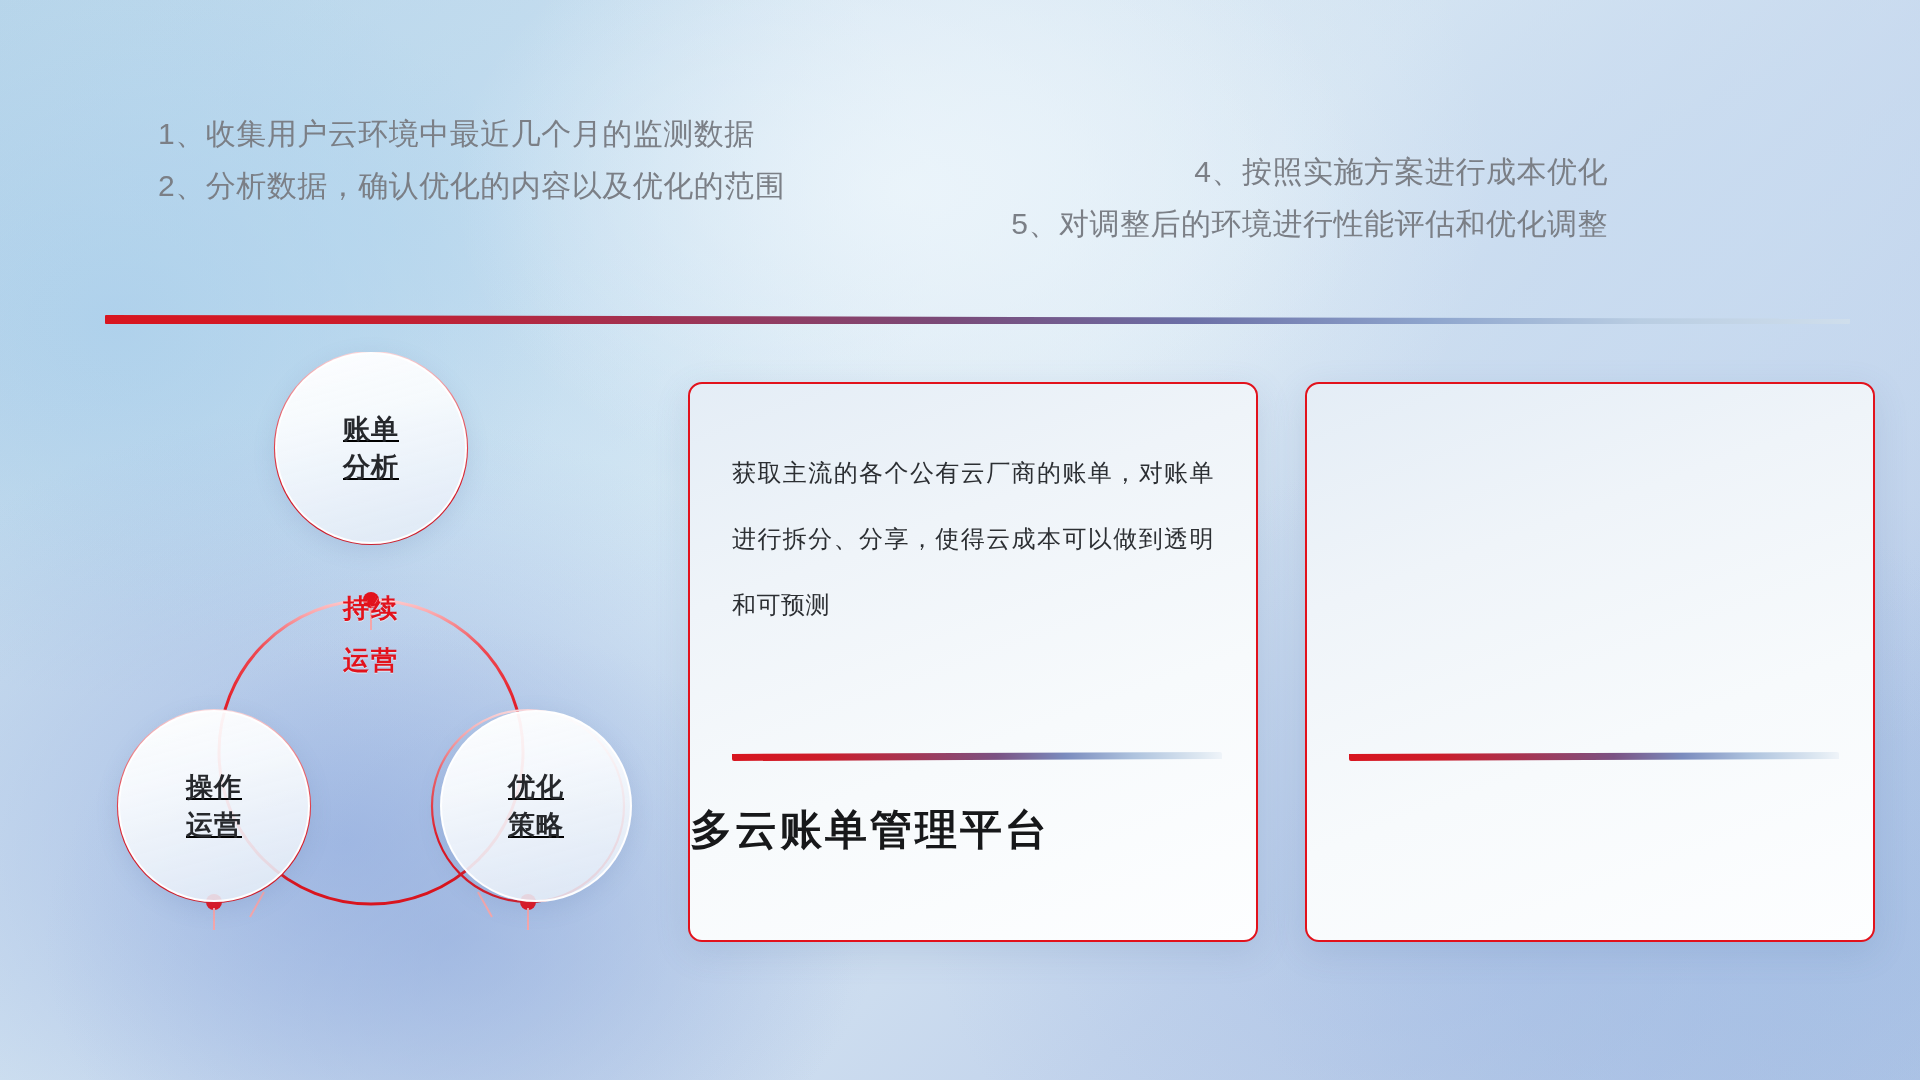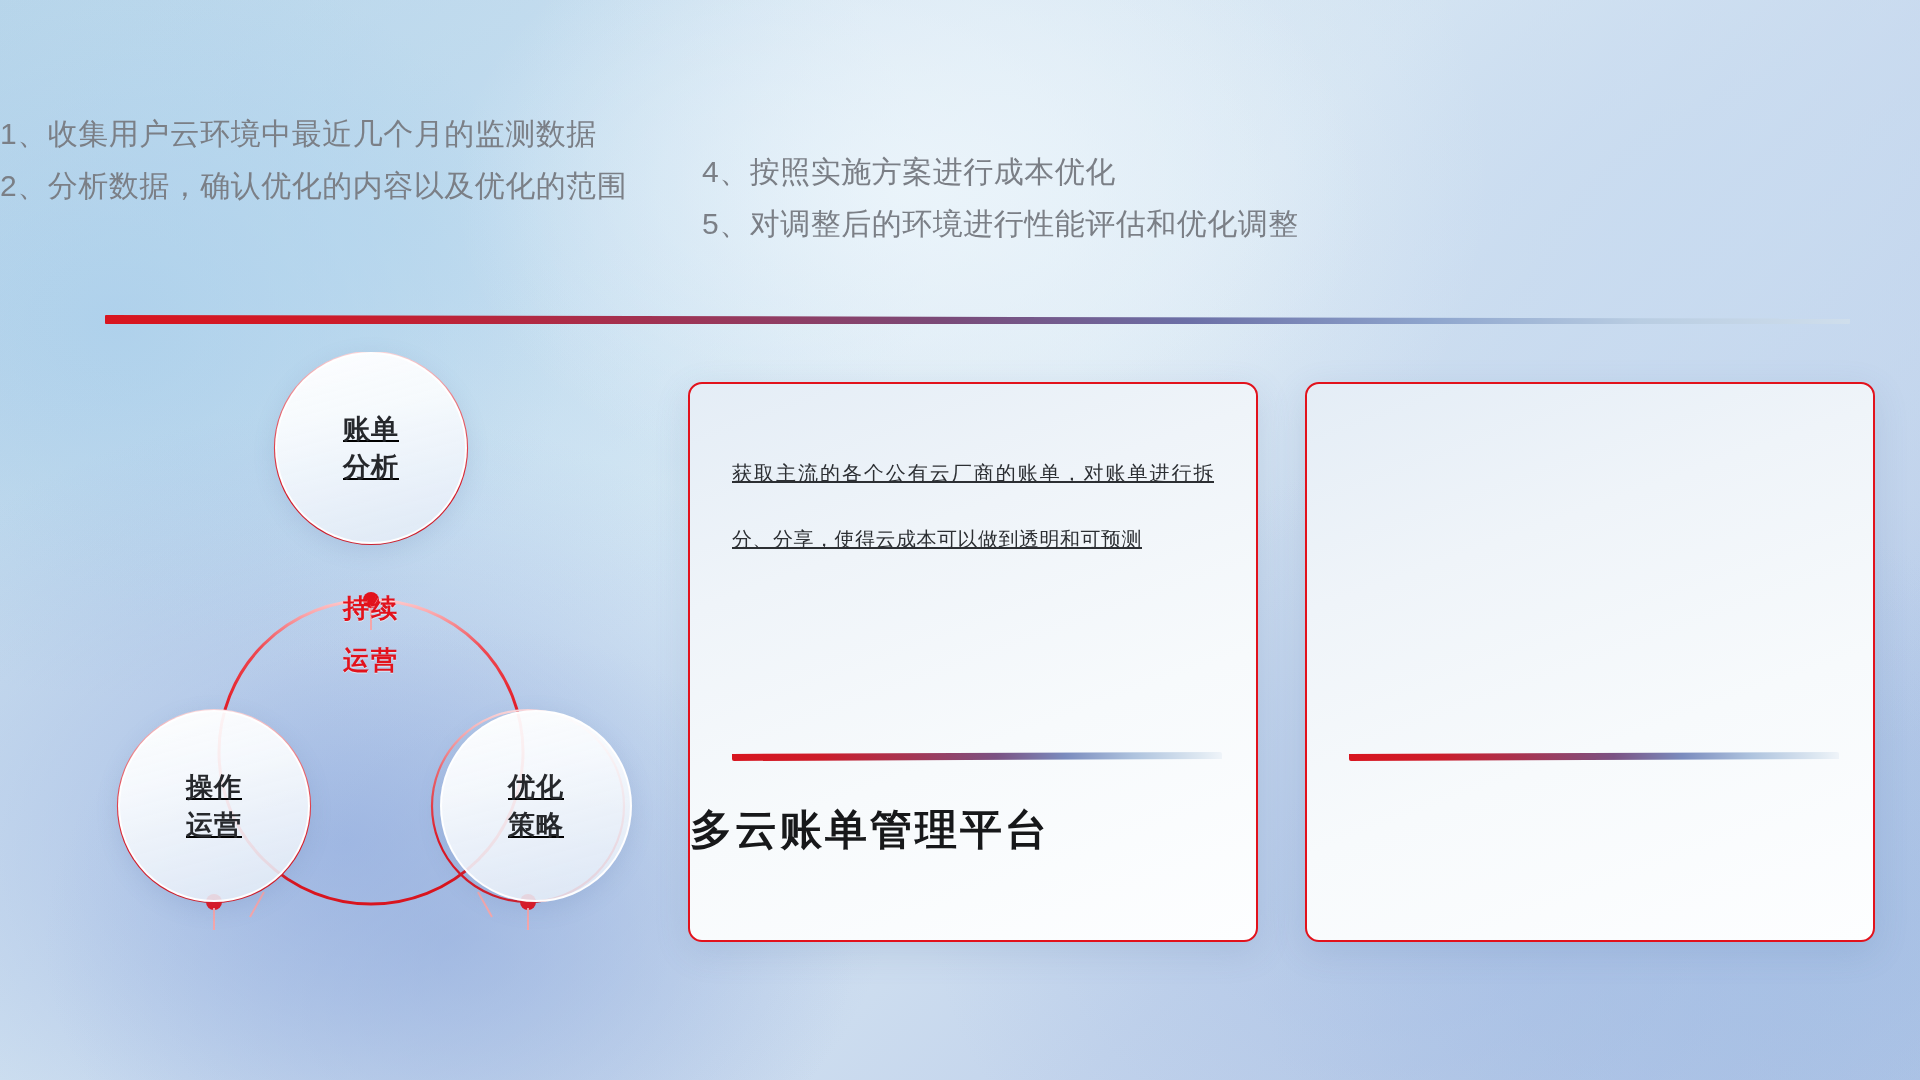--- a/index.html
+++ b/index.html
@@ -46,22 +46,22 @@
   }
 
   
   .steps {
     position: absolute;
     top: 108px;
     left: 0; right: 0;
     display: flex;
     pointer-events: none;
   }
-  .steps-col-left { width: 690px; }
-  .steps-col-right { margin-left: 12px; width: 760px; padding-top: 38px; }
+  .steps-col-left { margin-left: 158px; width: 690px; }
+  .steps-col-right { width: 760px; padding-top: 38px; text-align: right; }
   .step-line {
     font-size: 30px;
     line-height: 52px;
     color: #7b7f86;
     letter-spacing: 0.5px;
     white-space: nowrap;
     font-family: "Liberation Sans", "DejaVu Sans", sans-serif;
     font-weight: 400;
   }
 
@@ -137,27 +137,26 @@
     border-radius: 14px;
     border: 2px solid #e2121c;
     background: linear-gradient(160deg, #e4edf6 0%, #eff4f9 30%, #f7fafc 62%, #fdfeff 100%);
     box-shadow: 0 10px 34px rgba(83,115,163,0.16);
     padding: 56px 42px 0 42px;
   }
   .card-1 { left: 688px; }
   .card-2 { left: 1305px; }
 
   .card-body {
-    font-size: 20px;
+    font-size: 24px;
     line-height: 66px;
     color: #2c2f33;
     letter-spacing: 0.5px;
     text-align: justify;
     text-align-last: left;
-    text-decoration: underline;
   }
   .card-divider {
     position: absolute;
     left: 42px;
     top: 368px;
     width: 490px;
     height: 9px;
   }
   .card-divider .bar {
     position:absolute; left:0; top:0; width:100%; height:100%;

